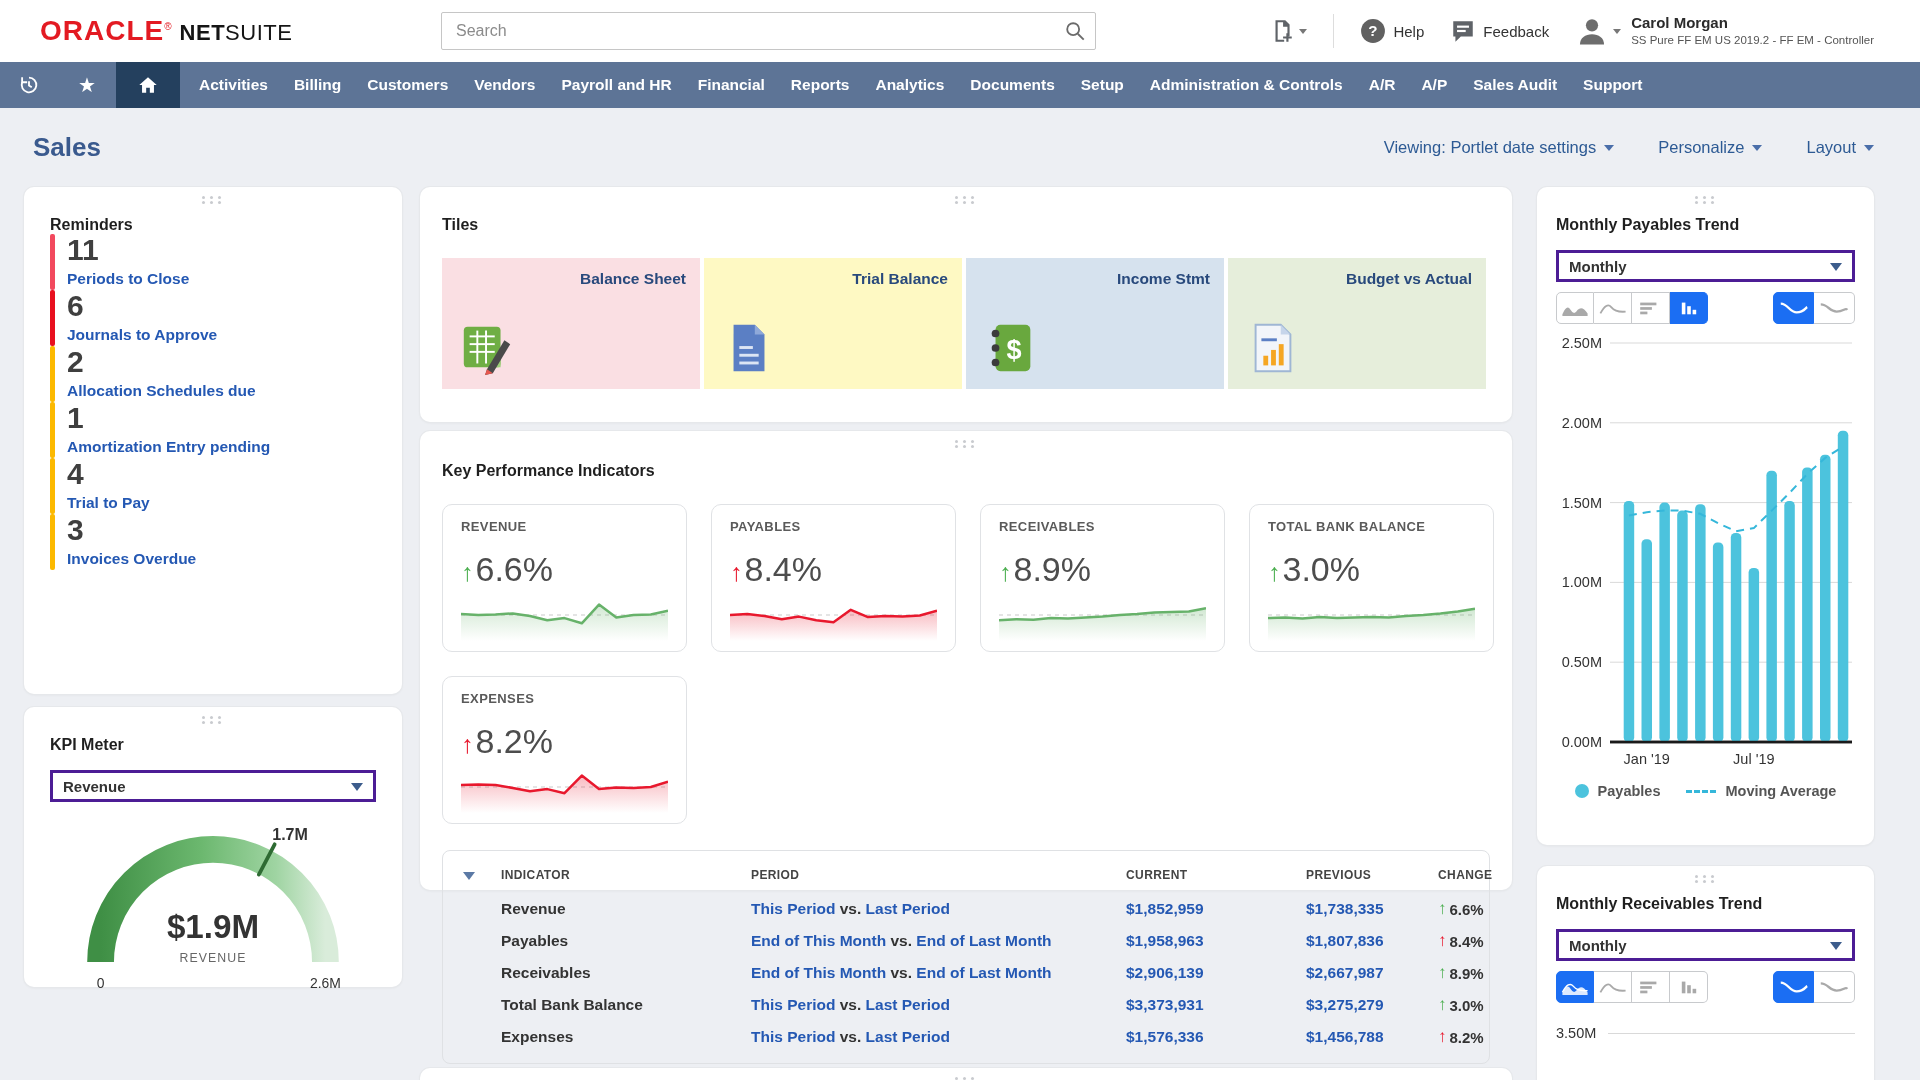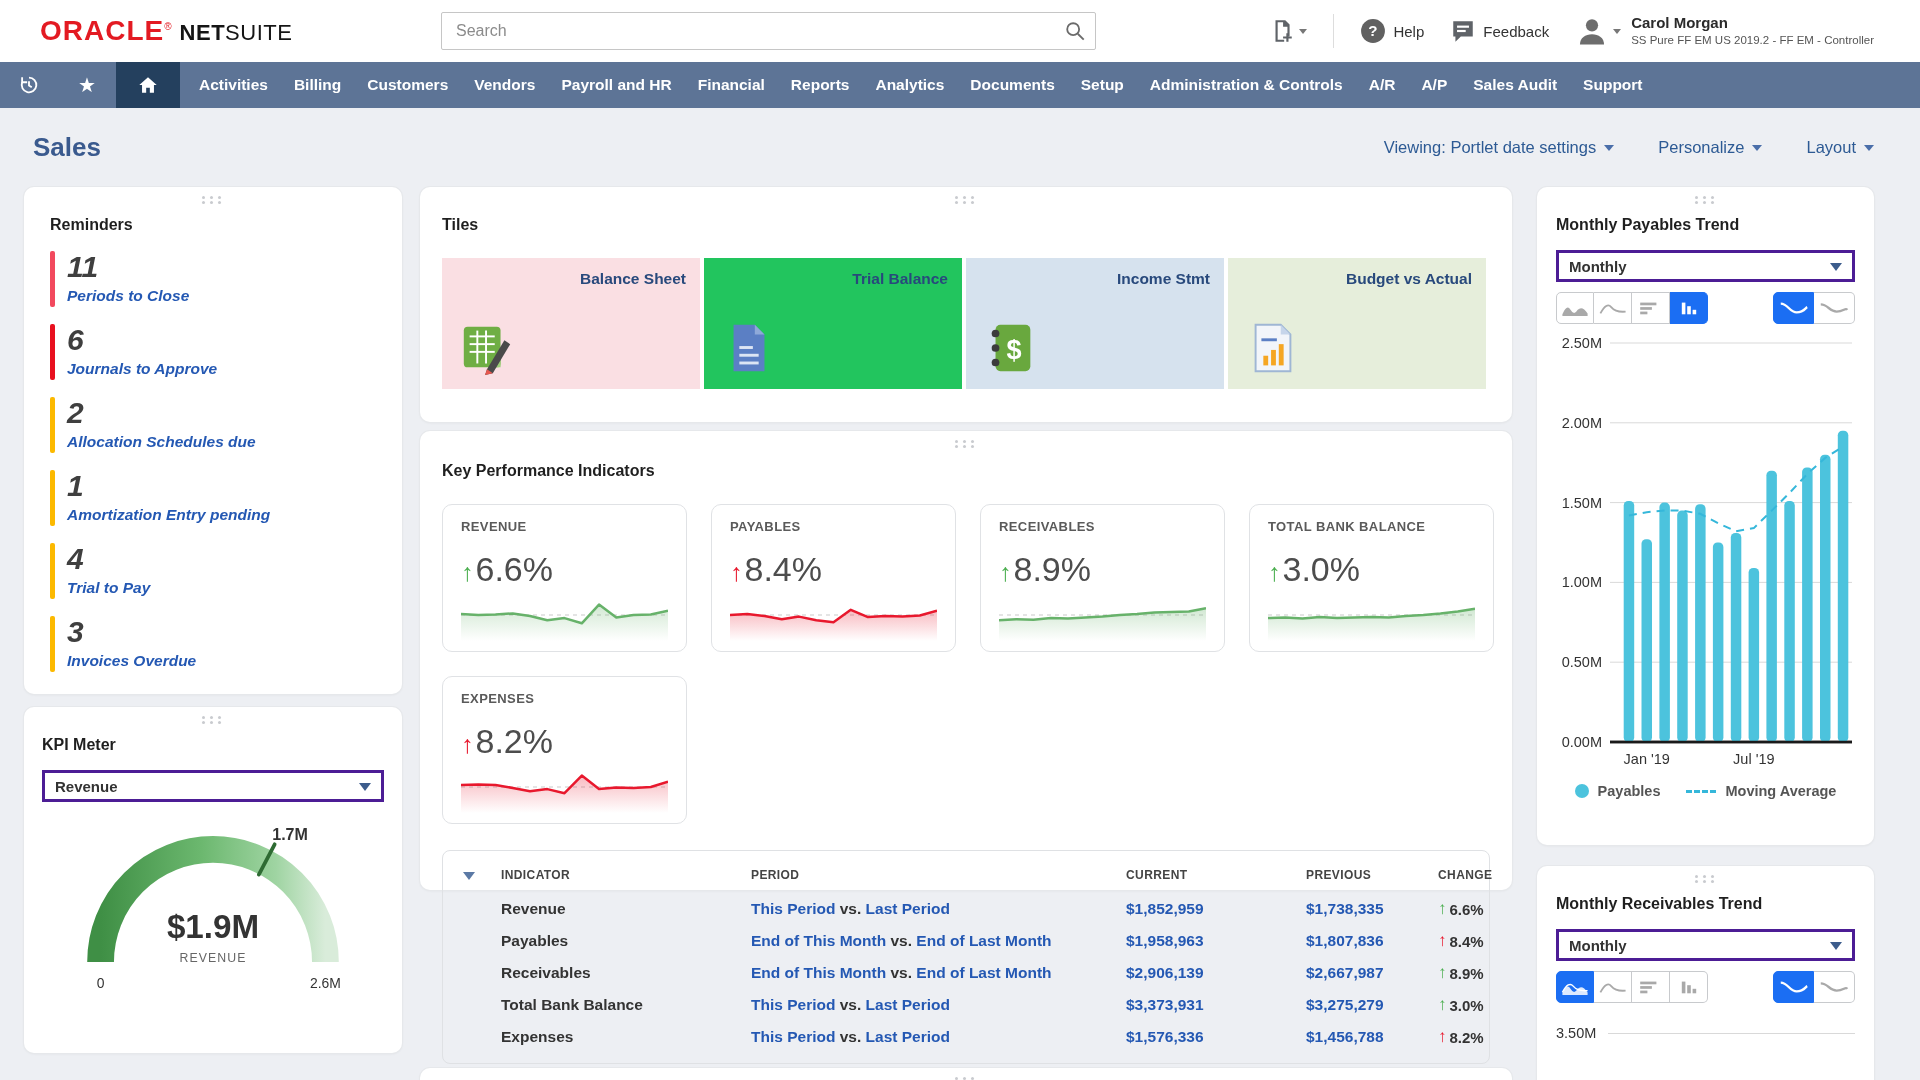--- a/index.html
+++ b/index.html
@@ -46,28 +46,28 @@
   
   .card { position:absolute; background:#fff; border-radius:10px; box-shadow:0 0 0 1px #e6e8eb, 0 1px 3px rgba(0,0,0,.06); }
   .dots { width:22px; height:8px; margin:9px auto 0; cursor:grab; }
   .dots::before { content:""; display:block; width:3px; height:3px; border-radius:50%; background:#c9cbcf;
     box-shadow:8px 0 #c9cbcf, 16px 0 #c9cbcf, 0 5px #c9cbcf, 8px 5px #c9cbcf, 16px 5px #c9cbcf; }
   .card-title { font-size:16px; font-weight:bold; color:#1f1f1f; }
 
   
   .reminders { left:24px; top:187px; width:378px; height:507px; padding:0 26px; }
   .reminders .card-title { margin-top:12px; }
-  .rem-item { display:flex; margin-top:17px; cursor:pointer;font-style:italic; }
+  .rem-item { display:flex; margin-top:0; cursor:pointer; }
   .rem-bar { width:5px; height:56px; border-radius:2px; flex:0 0 5px; }
   .rem-body { margin-left:12px; }
   .rem-count { font-size:30px; font-weight:bold; color:#3f3f3f; line-height:32px; }
   .rem-label { font-size:15.5px; font-weight:bold; color:#2458b3; margin-top:4px; }
 
   
-  .kpimeter { left:24px; top:707px; width:378px; height:346px; padding:0 18px; }
+  .kpimeter { left:24px; top:707px; width:378px; height:280px; padding:0 26px; }
   .kpimeter .card-title { margin-top:12px; }
   .select { margin-top:16px; height:32px; border:3px solid #4c1d95; border-radius:0; background:#fff; display:flex; align-items:center; justify-content:space-between; padding:0 10px; cursor:pointer; }
   .select-text { font-size:15px; font-weight:bold; color:#333; }
   .sel-caret { width:0; height:0; border:6px solid transparent; border-top:8px solid #3c5c8c; margin-top:7px; }
   .gauge-wrap { margin-top:10px; display:flex; justify-content:center; }
 
   
   .tiles { left:420px; top:187px; width:1092px; height:235px; padding:0 22px; }
   .tiles .card-title { margin-top:12px; }
   .tile-row { display:flex; margin-top:24px; gap:4px; }
@@ -321,21 +321,21 @@
               <line x1="12" y1="18" x2="38" y2="18"></line>
               <line x1="12" y1="26" x2="38" y2="26"></line>
               <line x1="12" y1="34" x2="38" y2="34"></line>
               <line x1="20" y1="12" x2="20" y2="46"></line>
               <line x1="29" y1="12" x2="29" y2="46"></line>
             </g>
           <polygon points="30,52 48,22 54,26 36,56 28,58" fill="#4a4a4a"></polygon>
           <polygon points="36,56 28,58 30,52" fill="#e8574f"></polygon>
         </svg>
       </div>
-      <div class="tile" style="background: #22c55e;">
+      <div class="tile" style="background: #fef9c3;">
         <span class="tile-label">Trial Balance</span>
         <svg class="tile-icon" viewBox="0 0 60 60">
           <path d="M14 6 h22 l10 10 v38 h-32 z" fill="#5b7fc4"></path>
           <path d="M36 6 l10 10 h-10 z" fill="#8fa9d9"></path>
           <rect x="20" y="28" width="14" height="3" fill="#dce5f4"></rect>
           <rect x="20" y="36" width="20" height="3" fill="#dce5f4"></rect>
           <rect x="20" y="44" width="20" height="3" fill="#dce5f4"></rect>
         </svg>
       </div>
       <div class="tile" style="background: rgb(214, 226, 238);">

